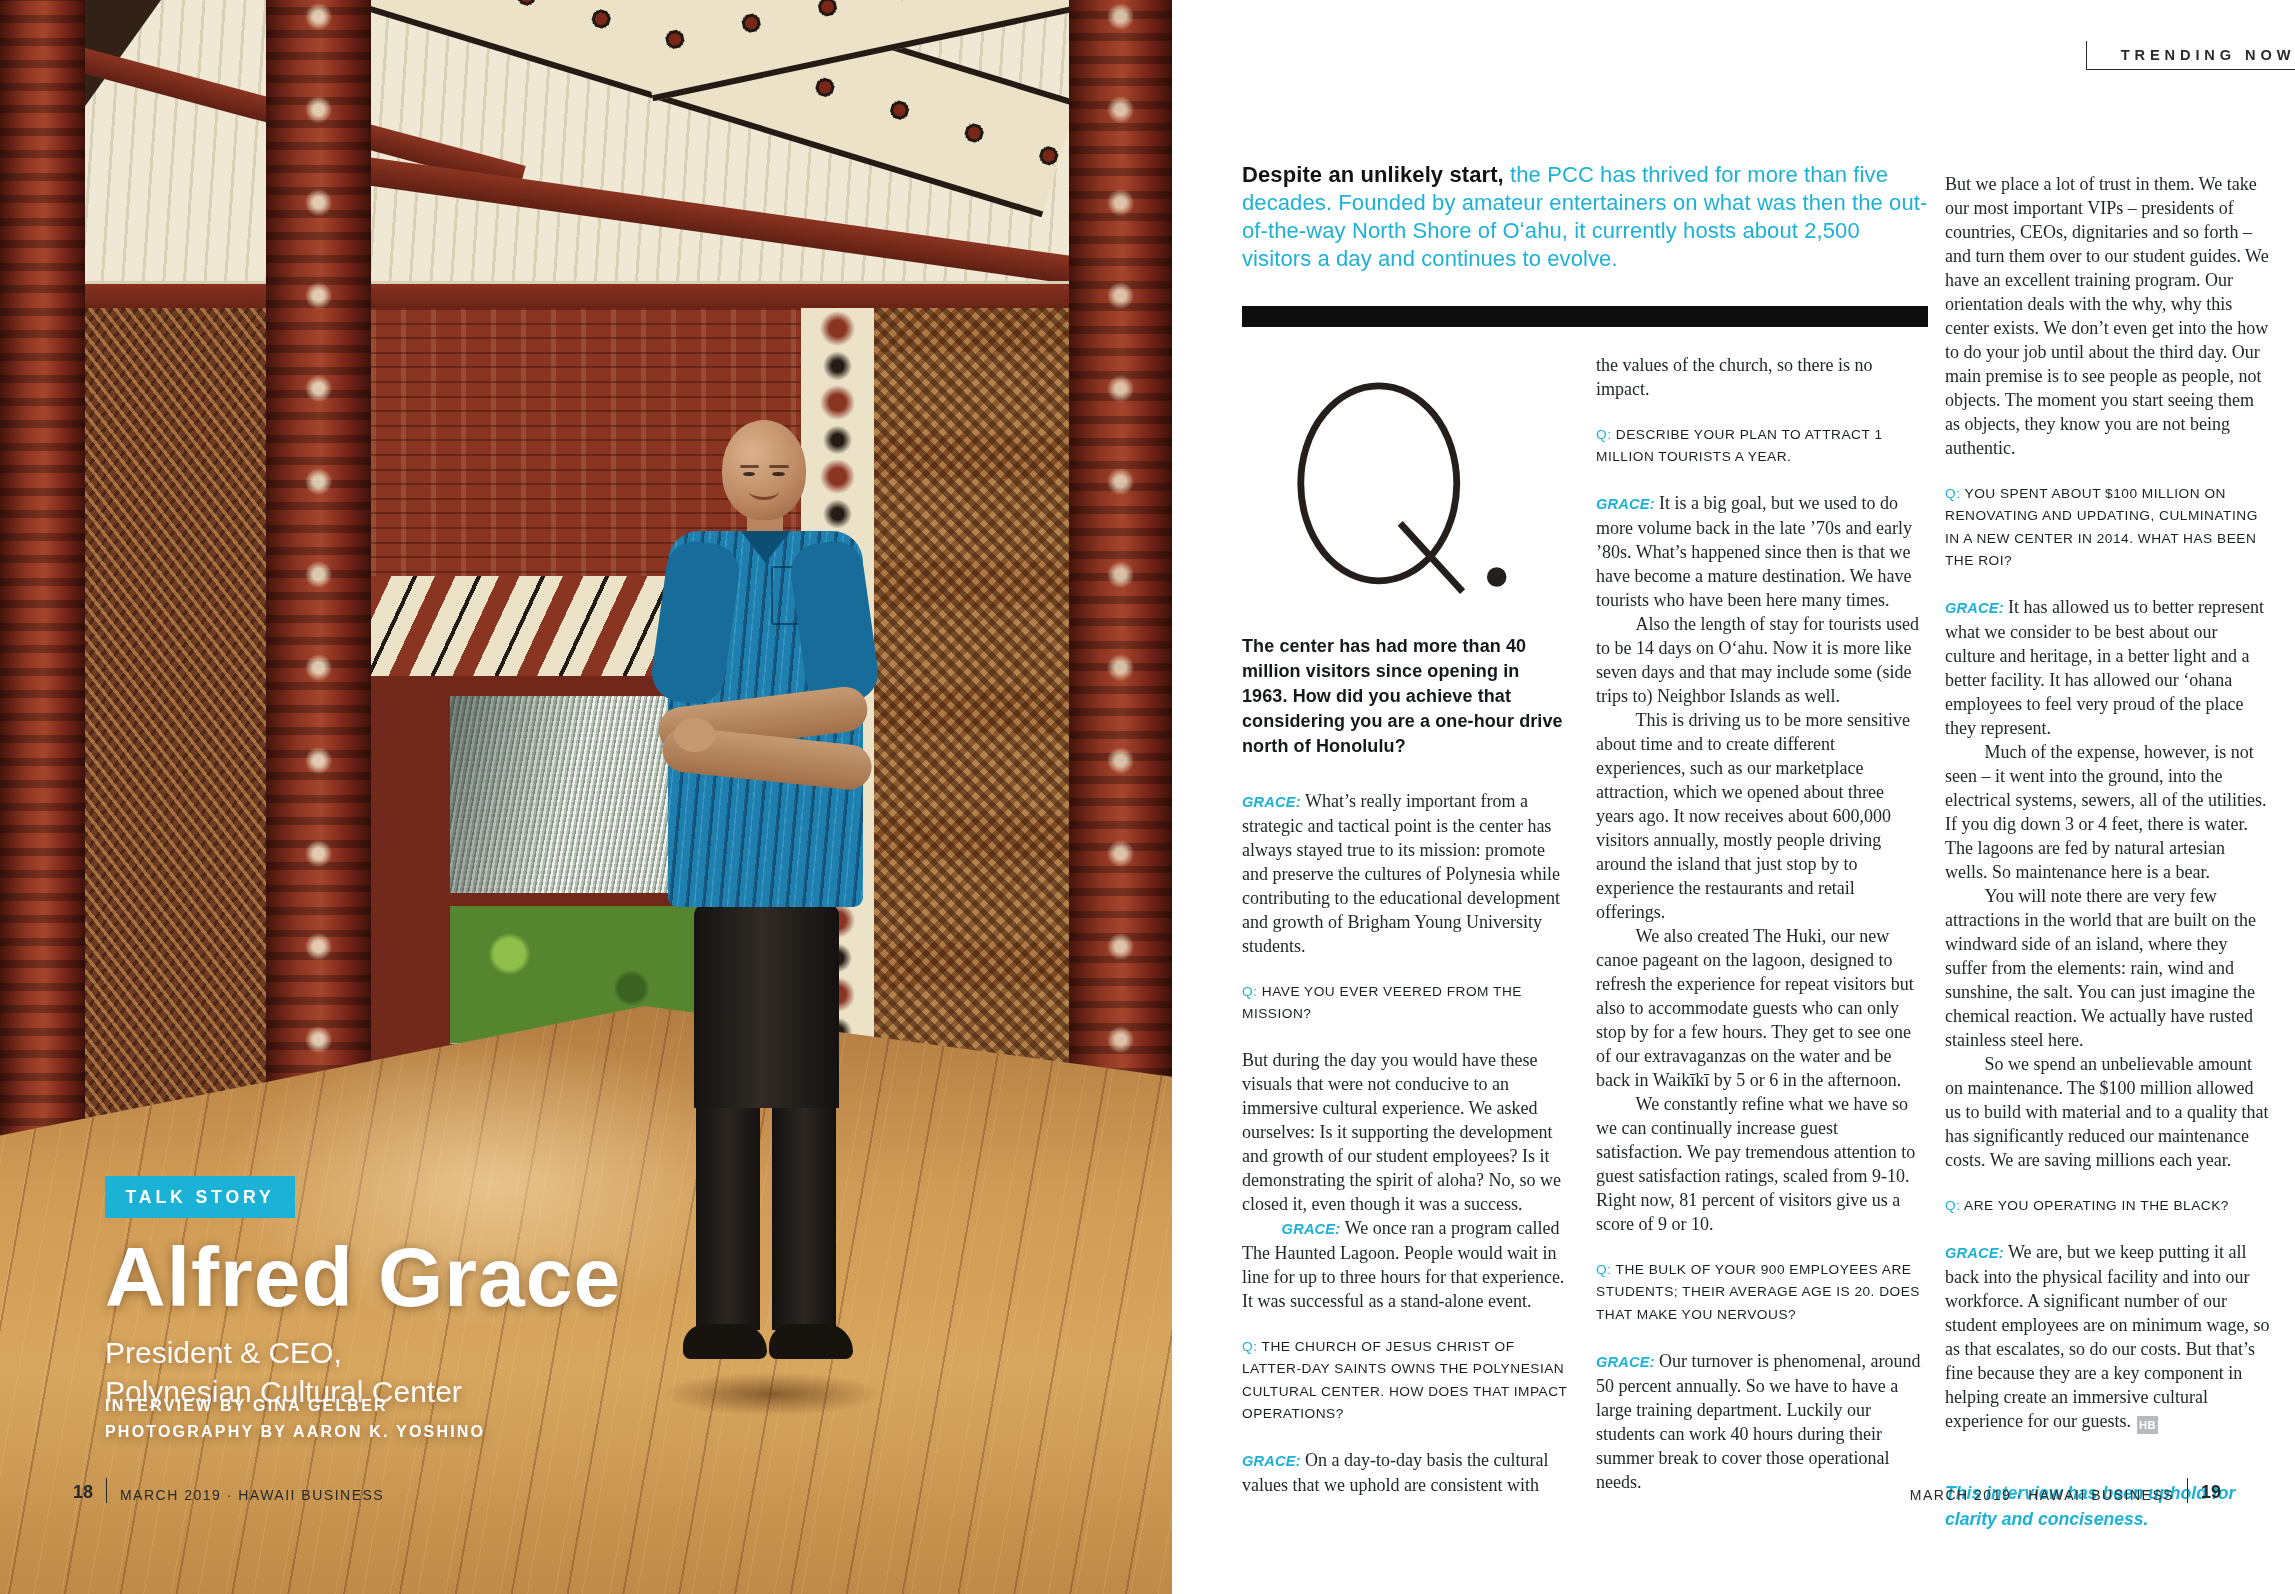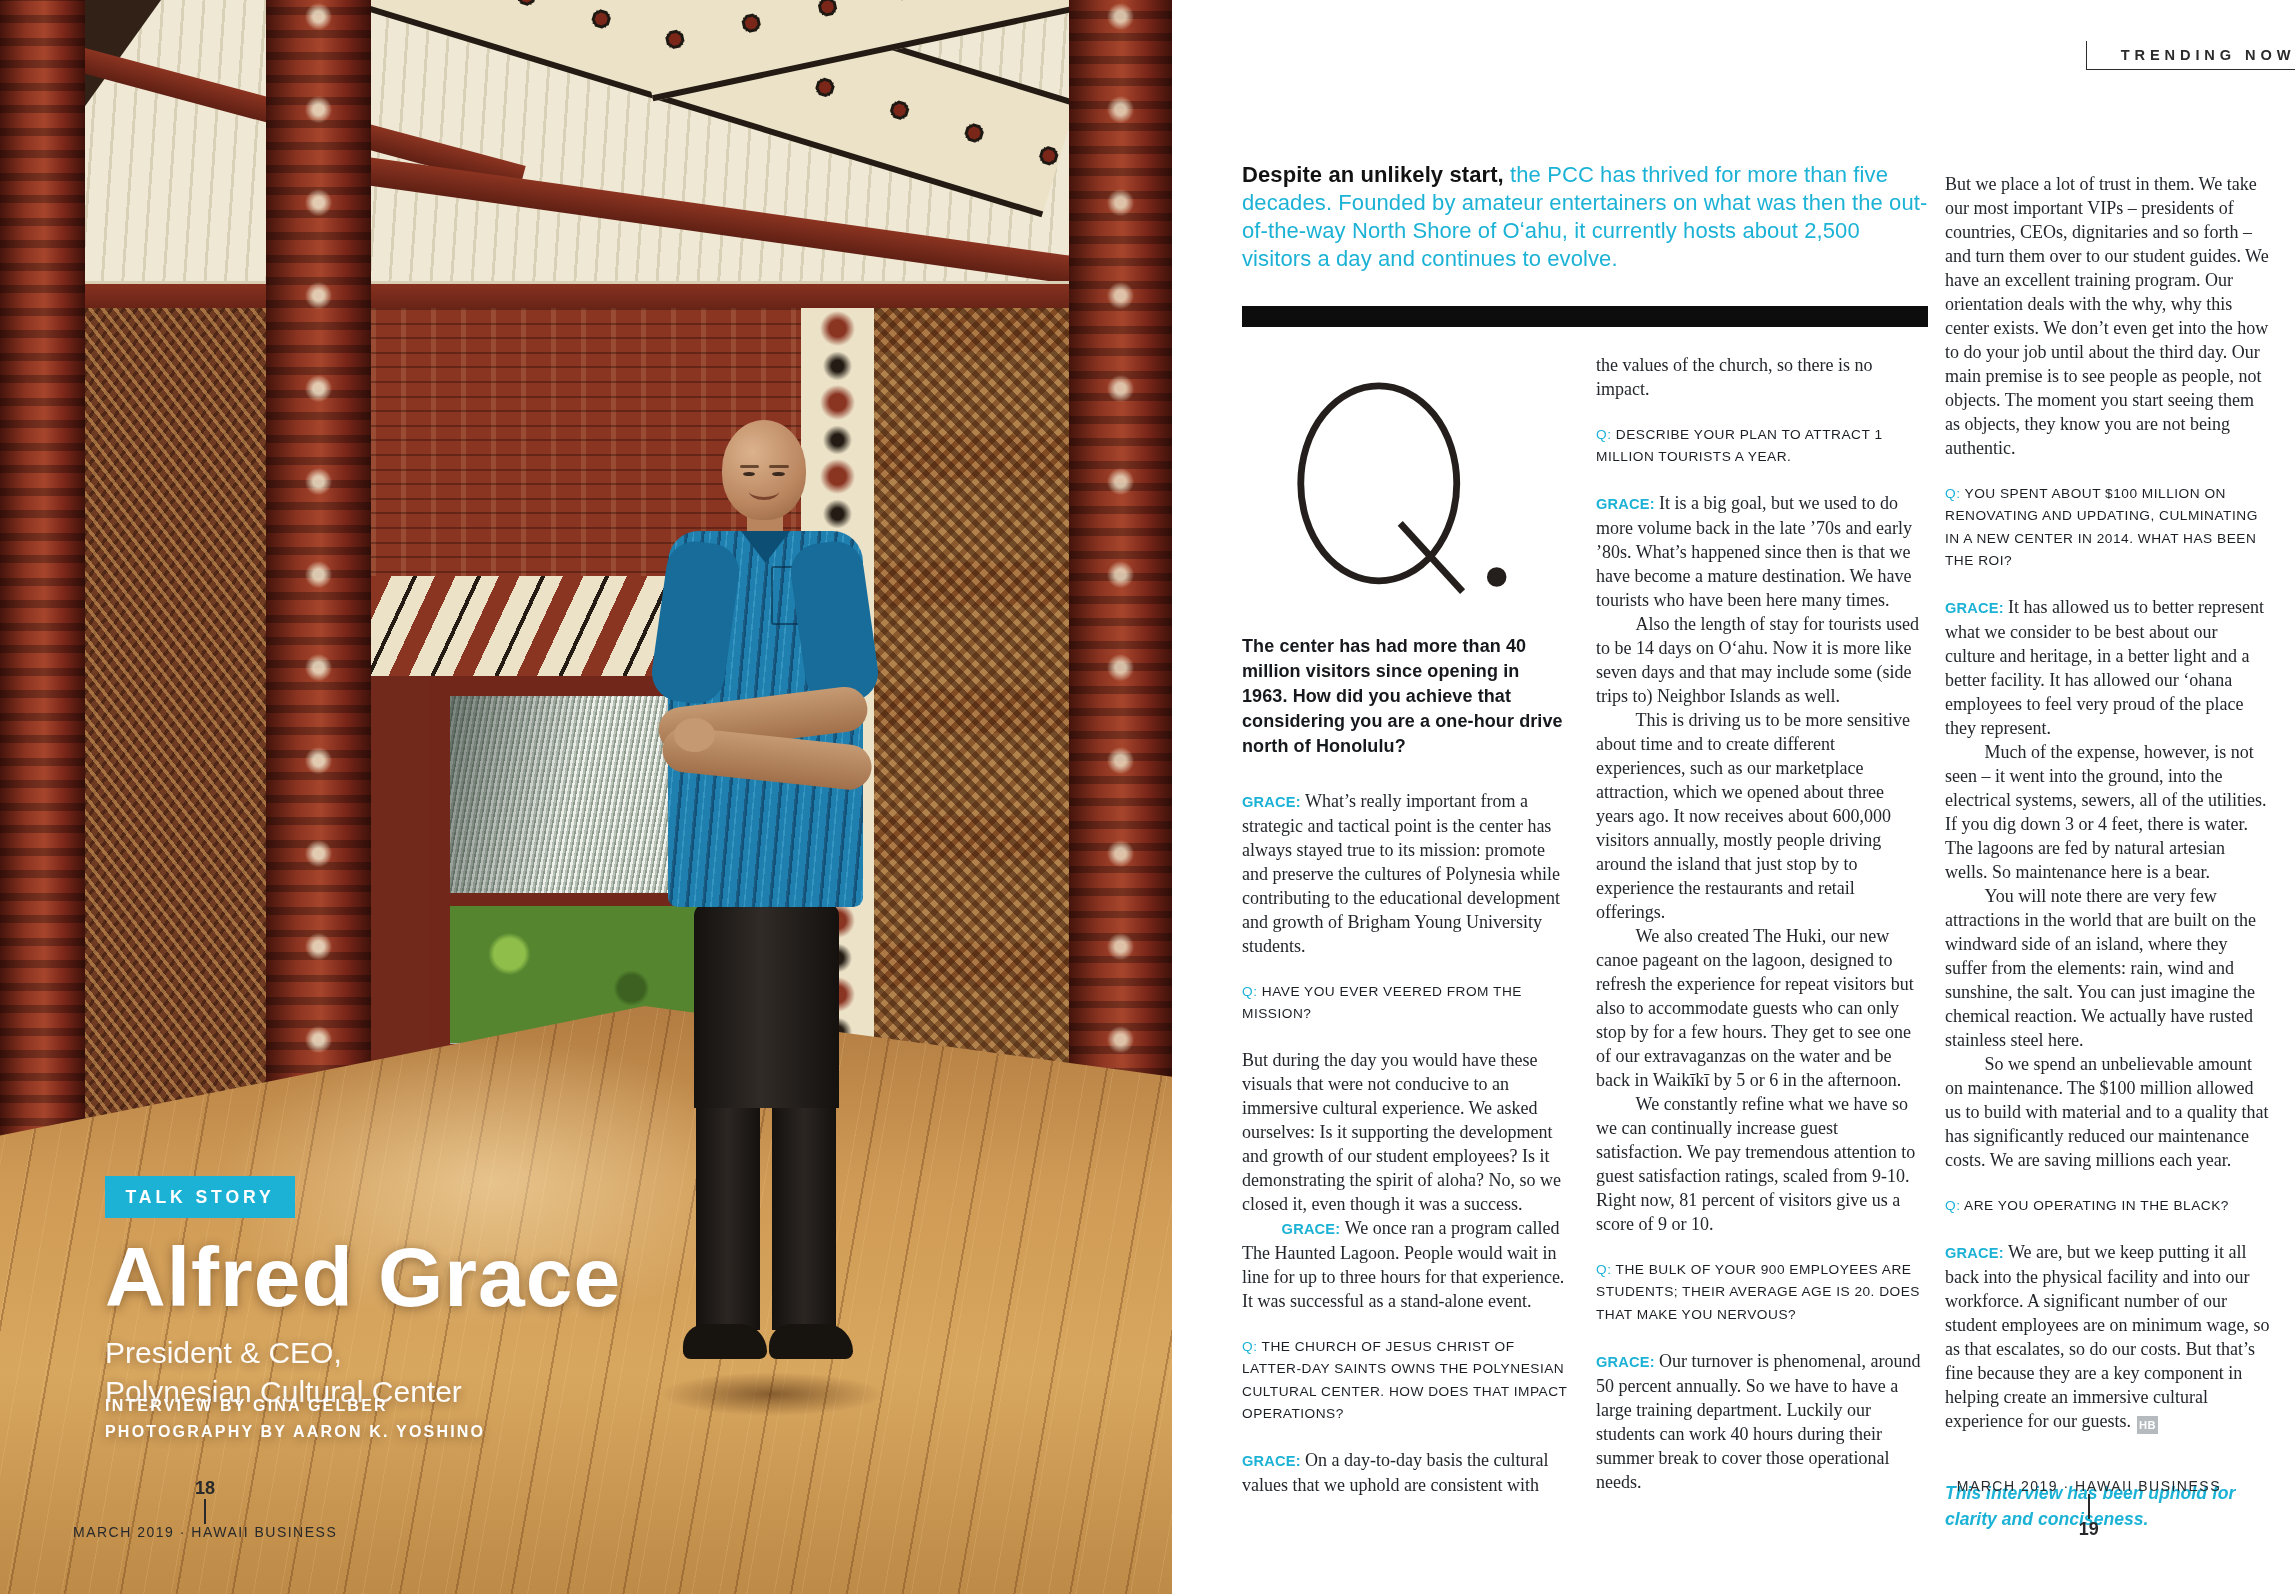--- a/index.html
+++ b/index.html
@@ -130,30 +130,30 @@
   .col1{left:38px;top:634px;}
   .col2{left:392px;top:353px;}
   .col3{left:741px;top:172px;}
   .col p{margin:0;}
   .lead-q{font-family:"Liberation Sans",sans-serif;font-weight:bold;font-size:18px;line-height:25px;
     color:#15181c;margin:0 0 30px;letter-spacing:0.1px;}
   .q{font-family:"Liberation Sans",sans-serif;font-weight:normal;font-size:13.7px;line-height:22.5px;
     color:#1b1f24;letter-spacing:0.5px;margin:22.5px 0;}
   .q .lab{color:var(--accent,#1cb2d6);}
   .ans .lab{font-family:"Liberation Sans",sans-serif;font-weight:bold;font-size:14.6px;
-    color:var(--accent,#1cb2d6);letter-spacing:0.2px;}
+    color:var(--accent,#1cb2d6);letter-spacing:0.2px;font-style:italic;}
   .ans p + p{text-indent:2.2em;}
   .cont{margin:0;}
   .note{font-family:"Liberation Sans",sans-serif;font-style:italic;font-weight:bold;
     font-size:17.6px;line-height:25.4px;color:var(--accent,#1cb2d6);margin-top:47px !important;}
   .hb{display:inline-block;width:21.5px;height:18.6px;background:#b4babd;color:#fff;
     font-family:"Liberation Sans",sans-serif;font-style:normal;font-weight:bold;font-size:11.2px;
     line-height:18.6px;text-align:center;letter-spacing:0.5px;margin-left:5.9px;vertical-align:-2px;}
   
-  .foot{position:absolute;top:1478px;display:flex;align-items:center;color:#27292b;flex-direction:column;}
+  .foot{position:absolute;top:1478px;display:flex;align-items:flex-end;color:#27292b;}
   .foot .num{font-size:18px;font-weight:bold;}
   .foot .div{width:1.5px;height:25.4px;background:#27292b;margin:0 12.7px;}
   .foot .txt{font-size:14px;letter-spacing:1.5px;}
   .foot-l{left:73px;}
   .foot-r{right:74px;}
 </style>
 </head>
 <body>
 
 <div class="spread">

